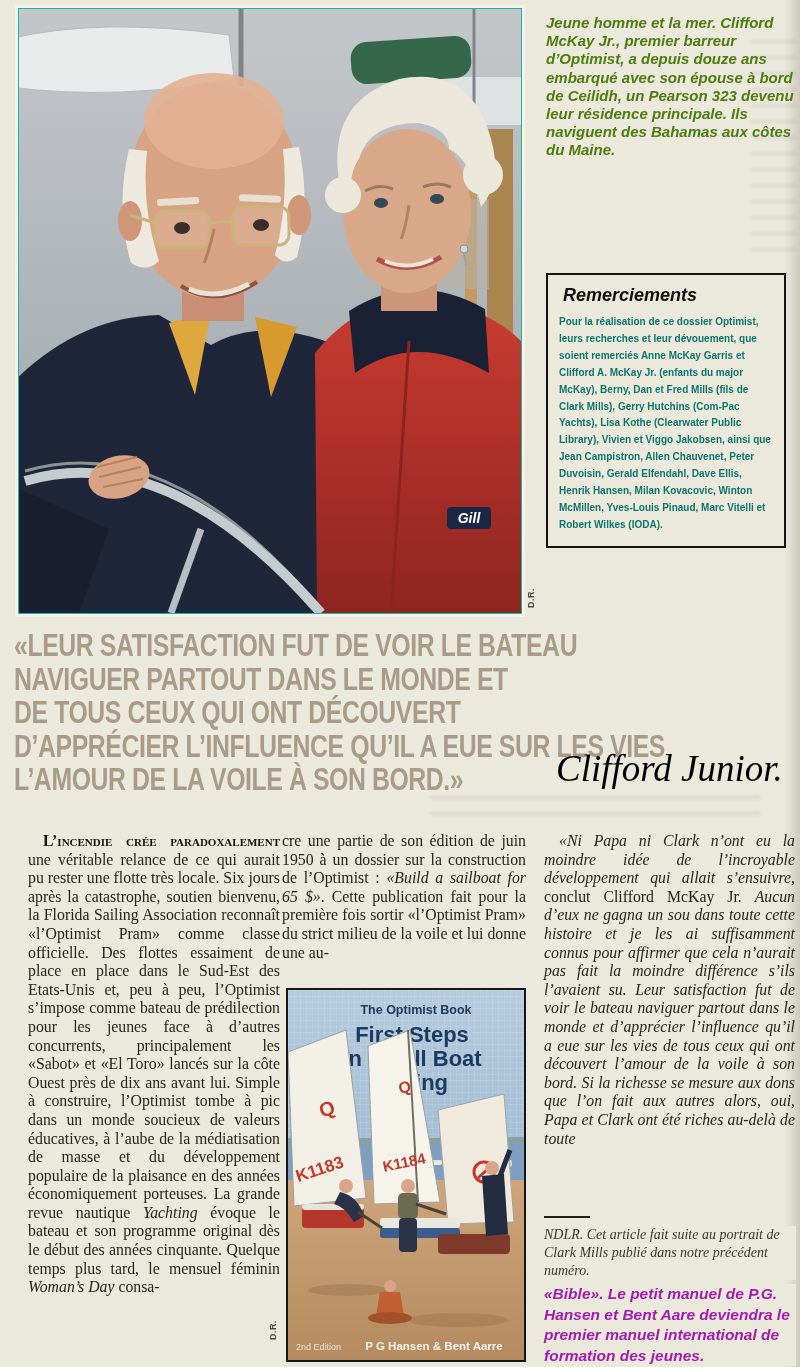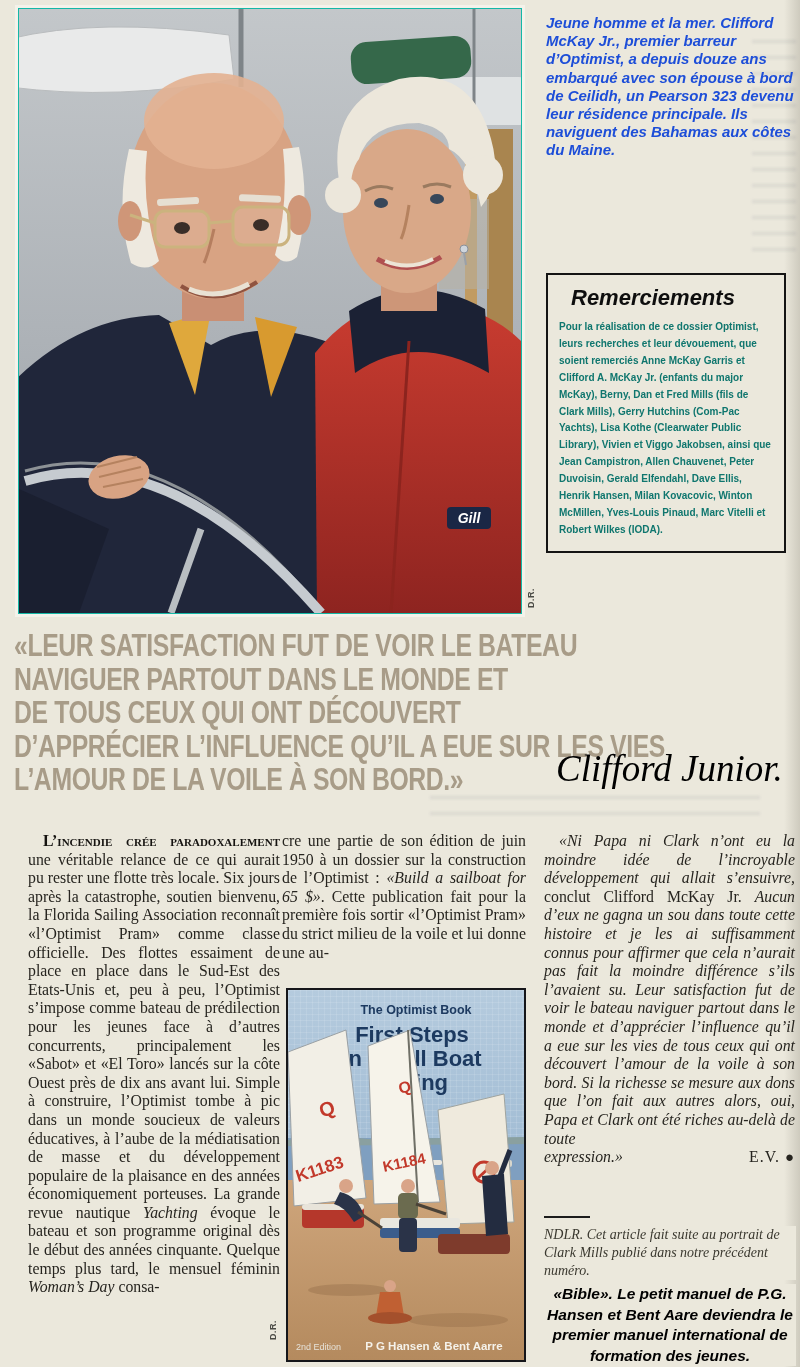--- a/index.html
+++ b/index.html
@@ -12,25 +12,25 @@
   .bleed{background:repeating-linear-gradient(180deg,rgba(110,112,130,.13) 0 3px,transparent 3px 16px);
       filter:blur(1.5px);}
   
   .photo-frame{left:18px;top:8px;width:502px;height:604px;border:1px solid #14b8a6;
       box-shadow:0 0 0 3px #f4f2ea;}
   .photo-frame svg{display:block;}
   .v-credit{font-size:9px;color:#4a4a45;transform:rotate(-90deg);transform-origin:left top;
       letter-spacing:.5px;font-weight:bold;}
   
   .caption{left:546px;top:14px;width:250px;font-weight:bold;font-style:italic;
-      font-size:15px;line-height:18.2px;color:#1d4ed8;}
+      font-size:15px;line-height:18.2px;color:#4d7c0f;}
   
   .rem-box{left:546px;top:273px;width:240px;border:2px solid #141414;padding:10px 11px 12px 11px;
       background:#ebe8dc;box-sizing:border-box;}
-  .rem-title{font-size:22px;font-weight:bold;font-style:italic;color:#0e0e0e;margin:0 0 8px 12px;}
+  .rem-title{font-size:18px;font-weight:bold;font-style:italic;color:#0e0e0e;margin:0 0 8px 4px;}
   .rem-body{font-size:10px;line-height:16.9px;font-weight:bold;color:#0f766e;}
   
   .pq{left:14px;top:629px;width:786px;color:#a89c88;font-weight:bold;}
   .pq-line{height:33.5px;white-space:nowrap;}
   .pq-scale{display:inline-block;transform:scaleX(.8);transform-origin:left center;
       font-size:31px;letter-spacing:-0.5px;line-height:33.5px;}
   .pq-attrib{left:556px;top:747px;font-family:"Liberation Serif",serif;font-style:italic;
       font-size:37px;color:#000000;font-weight:normal;}
   
   .col{font-family:"Liberation Serif",serif;font-size:15.8px;line-height:18.6px;
@@ -47,21 +47,21 @@
   .sig{font-style:normal;letter-spacing:1px;}
   .end-dot{font-style:normal;font-size:15px;}
   
   .book{left:286px;top:988px;width:236px;height:370px;border:2px solid #15161a;
       box-sizing:content-box;background:#fde047;}
   
   .note-rule{left:544px;top:1216px;width:46px;height:2px;background:#1c1c1c;}
   .ndlr{left:544px;top:1226px;width:252px;font-family:"Liberation Serif",serif;
       font-style:italic;font-size:14px;line-height:18px;color:#3a382f;background:#ebe8dc;}
   .bible{left:544px;top:1284px;width:252px;font-weight:bold;font-style:italic;
-      font-size:15.5px;line-height:20.5px;color:#000000;background:#ebe8dc;text-align:center;}
+      font-size:15.5px;line-height:20.5px;color:#a21caf;background:#ebe8dc;}
 </style>
 </head>
 <body>
 
 <div class="abs bleed" style="left:752px;top:40px;width:44px;height:220px;"></div>
 <div class="abs bleed" style="left:430px;top:796px;width:330px;height:24px;"></div>
 <div class="abs edge-shade"></div>
 
 <div class="abs photo-frame">
   <svg viewBox="0 0 502 604" width="502" height="604" preserveAspectRatio="none">
@@ -252,23 +252,19 @@
       <text x="146" y="360" font-size="11.5" font-weight="bold" fill="#f5f2ea" text-anchor="middle">P G Hansen &amp; Bent Aarre</text>
     </g>
   </svg>
 </div>
 <div class="abs v-credit" style="left:268px;top:1340px;">D.R.</div>
 
 <div class="abs col col3">
   <p class="q-para indent" style="margin:0;">
     <span>«Ni Papa ni Clark n’ont eu la moindre idée de l’incroyable développement qui allait s’ensuivre, </span><span class="q-attrib">conclut Clifford McKay Jr. </span><span>Aucun d’eux ne gagna un sou dans toute cette histoire et je les ai suffisamment connus pour affirmer que cela n’aurait pas fait la moindre différence s’ils l’avaient su. Leur satisfaction fut de voir le bateau naviguer partout dans le monde et d’apprécier l’influence qu’il a eue sur les vies de tous ceux qui ont découvert l’amour de la voile à son bord. Si la richesse se mesure aux dons que l’on fait aux autres alors, oui, Papa et Clark ont été riches au-delà de toute </span>
   </p>
-  <div class="sig-row">
-    <span>expression.»</span>
-    <span class="sig"><span>E.V.</span> <span class="end-dot">●</span></span>
-  </div>
 </div>
 
 <div class="abs note-rule"></div>
 <p class="abs ndlr" style="margin:0;">NDLR. Cet article fait suite au portrait de Clark Mills publié dans notre précédent numéro.</p>
 <p class="abs bible" style="margin:0;">
   <span>«Bible».</span><span> Le petit manuel de P.G. Hansen et Bent Aare deviendra le premier manuel international de formation des jeunes.</span>
 </p>
 
 </body></html>

